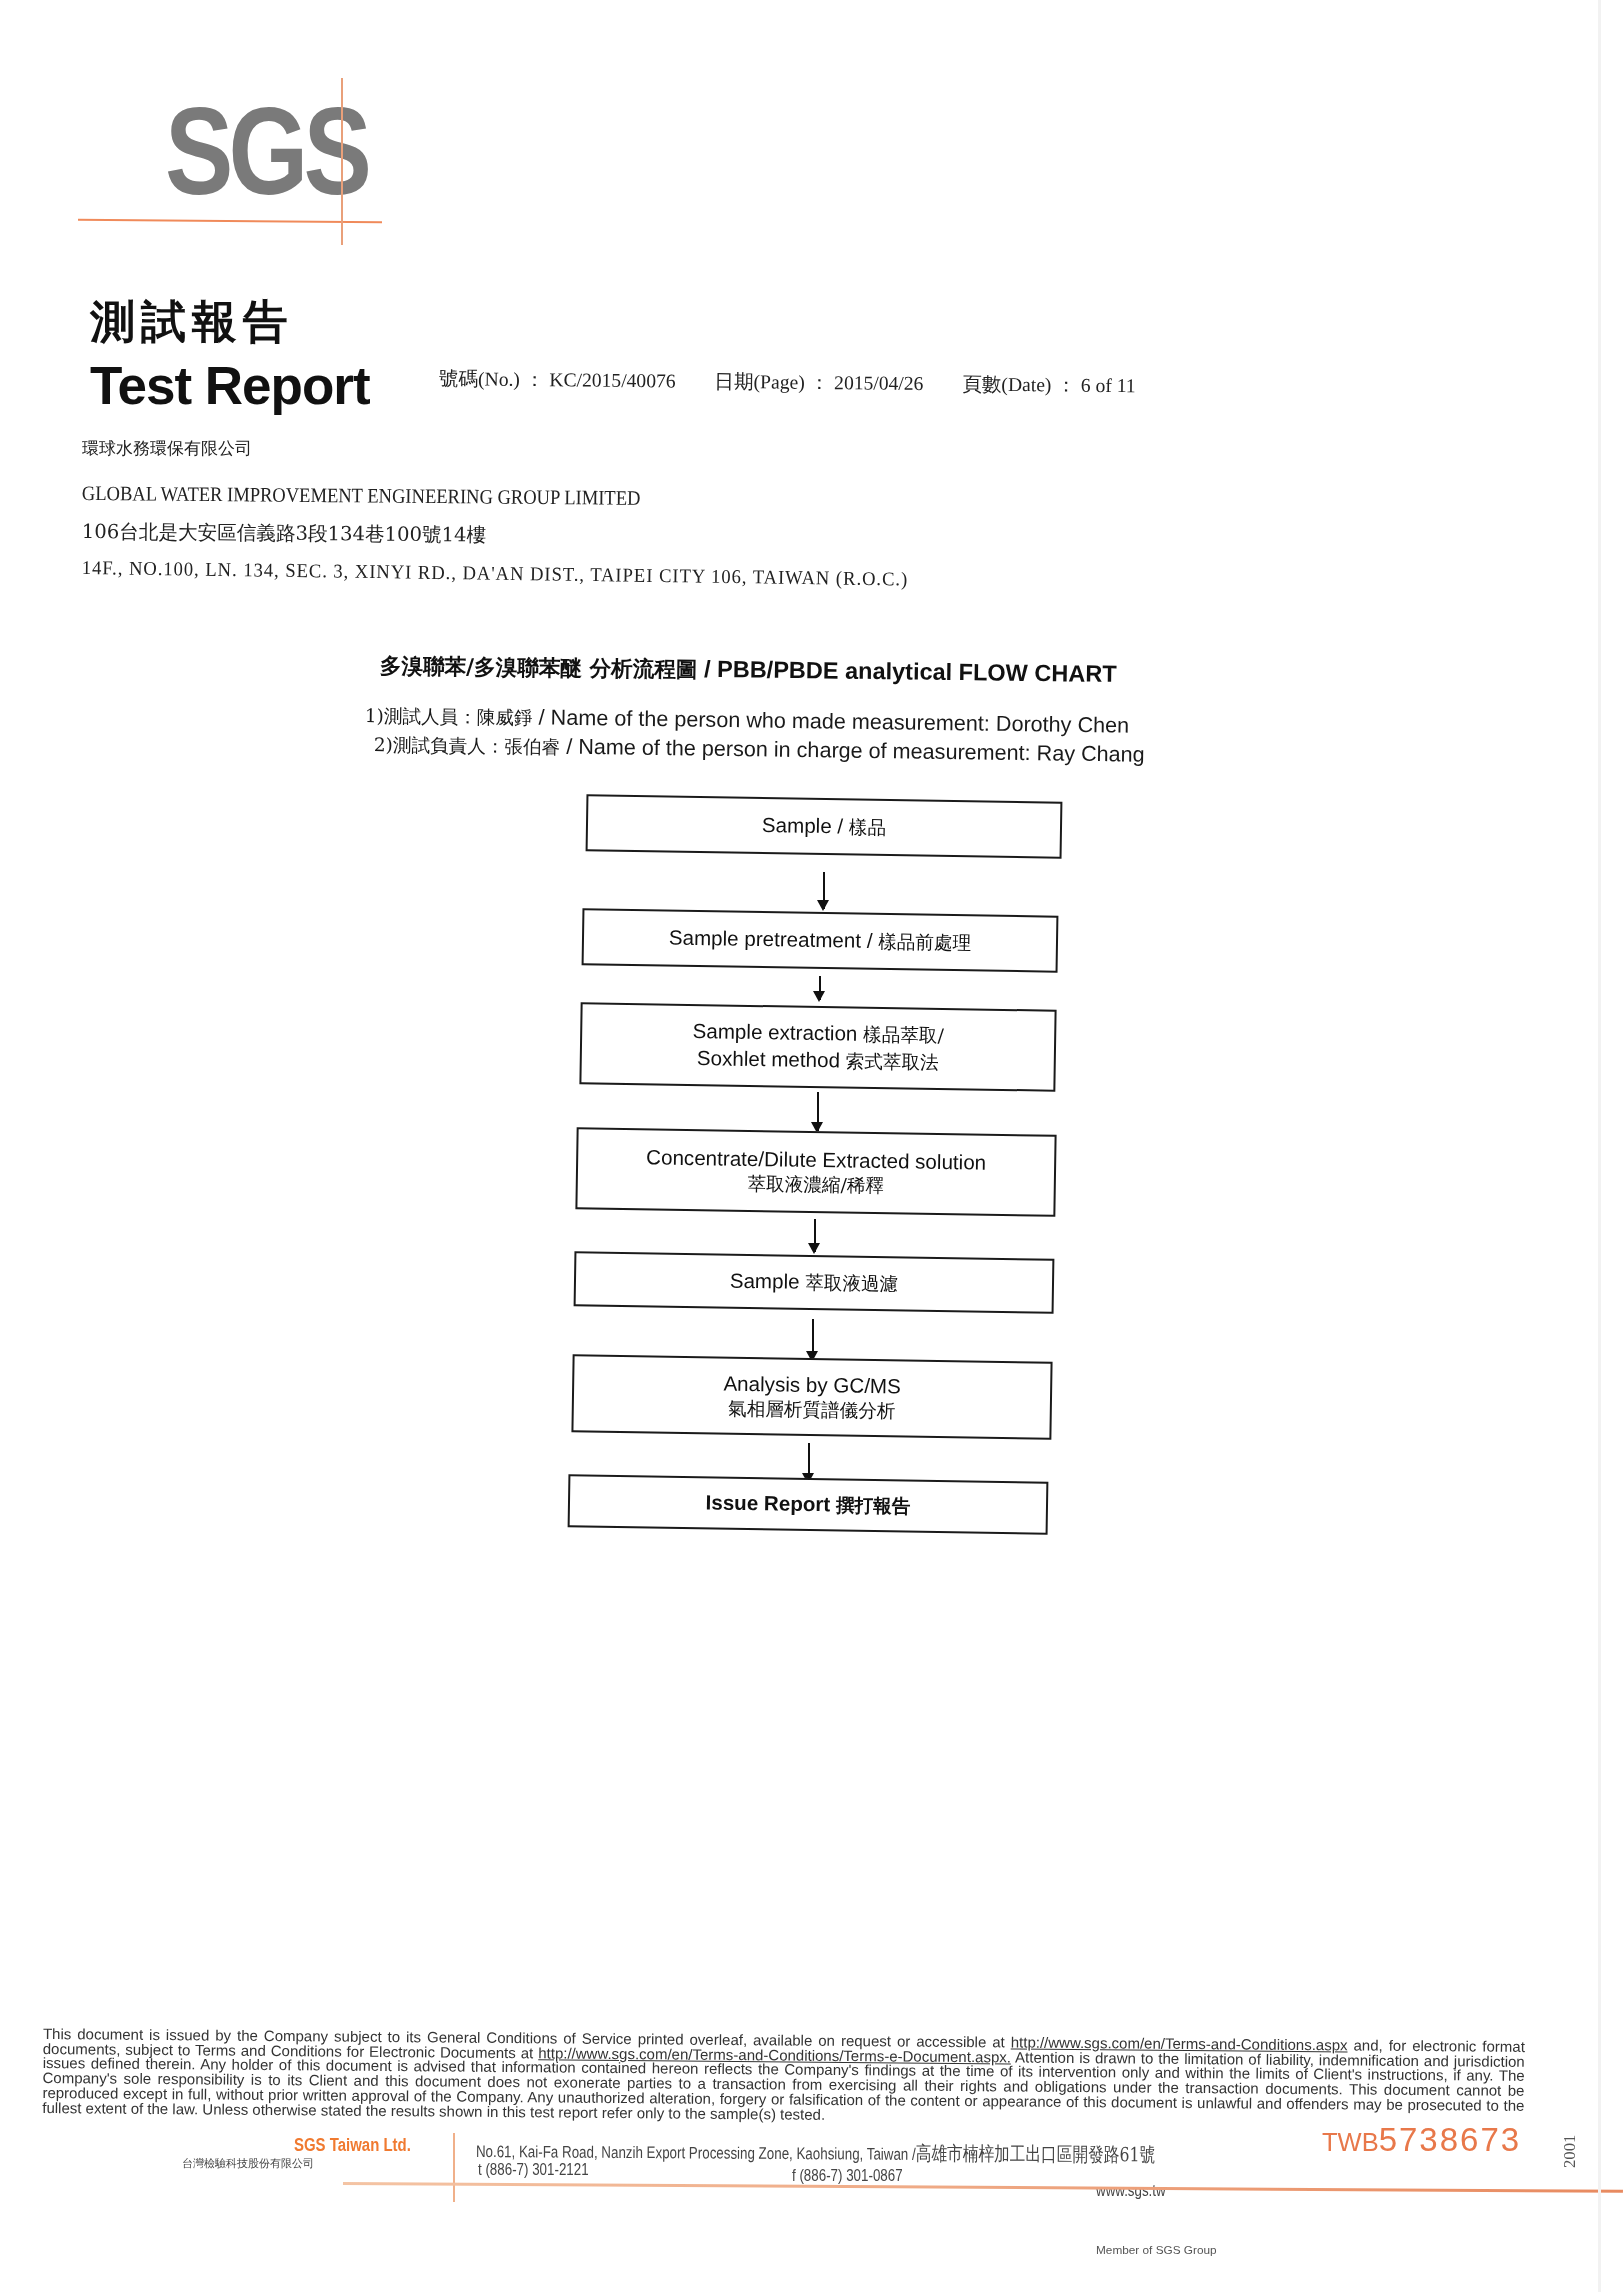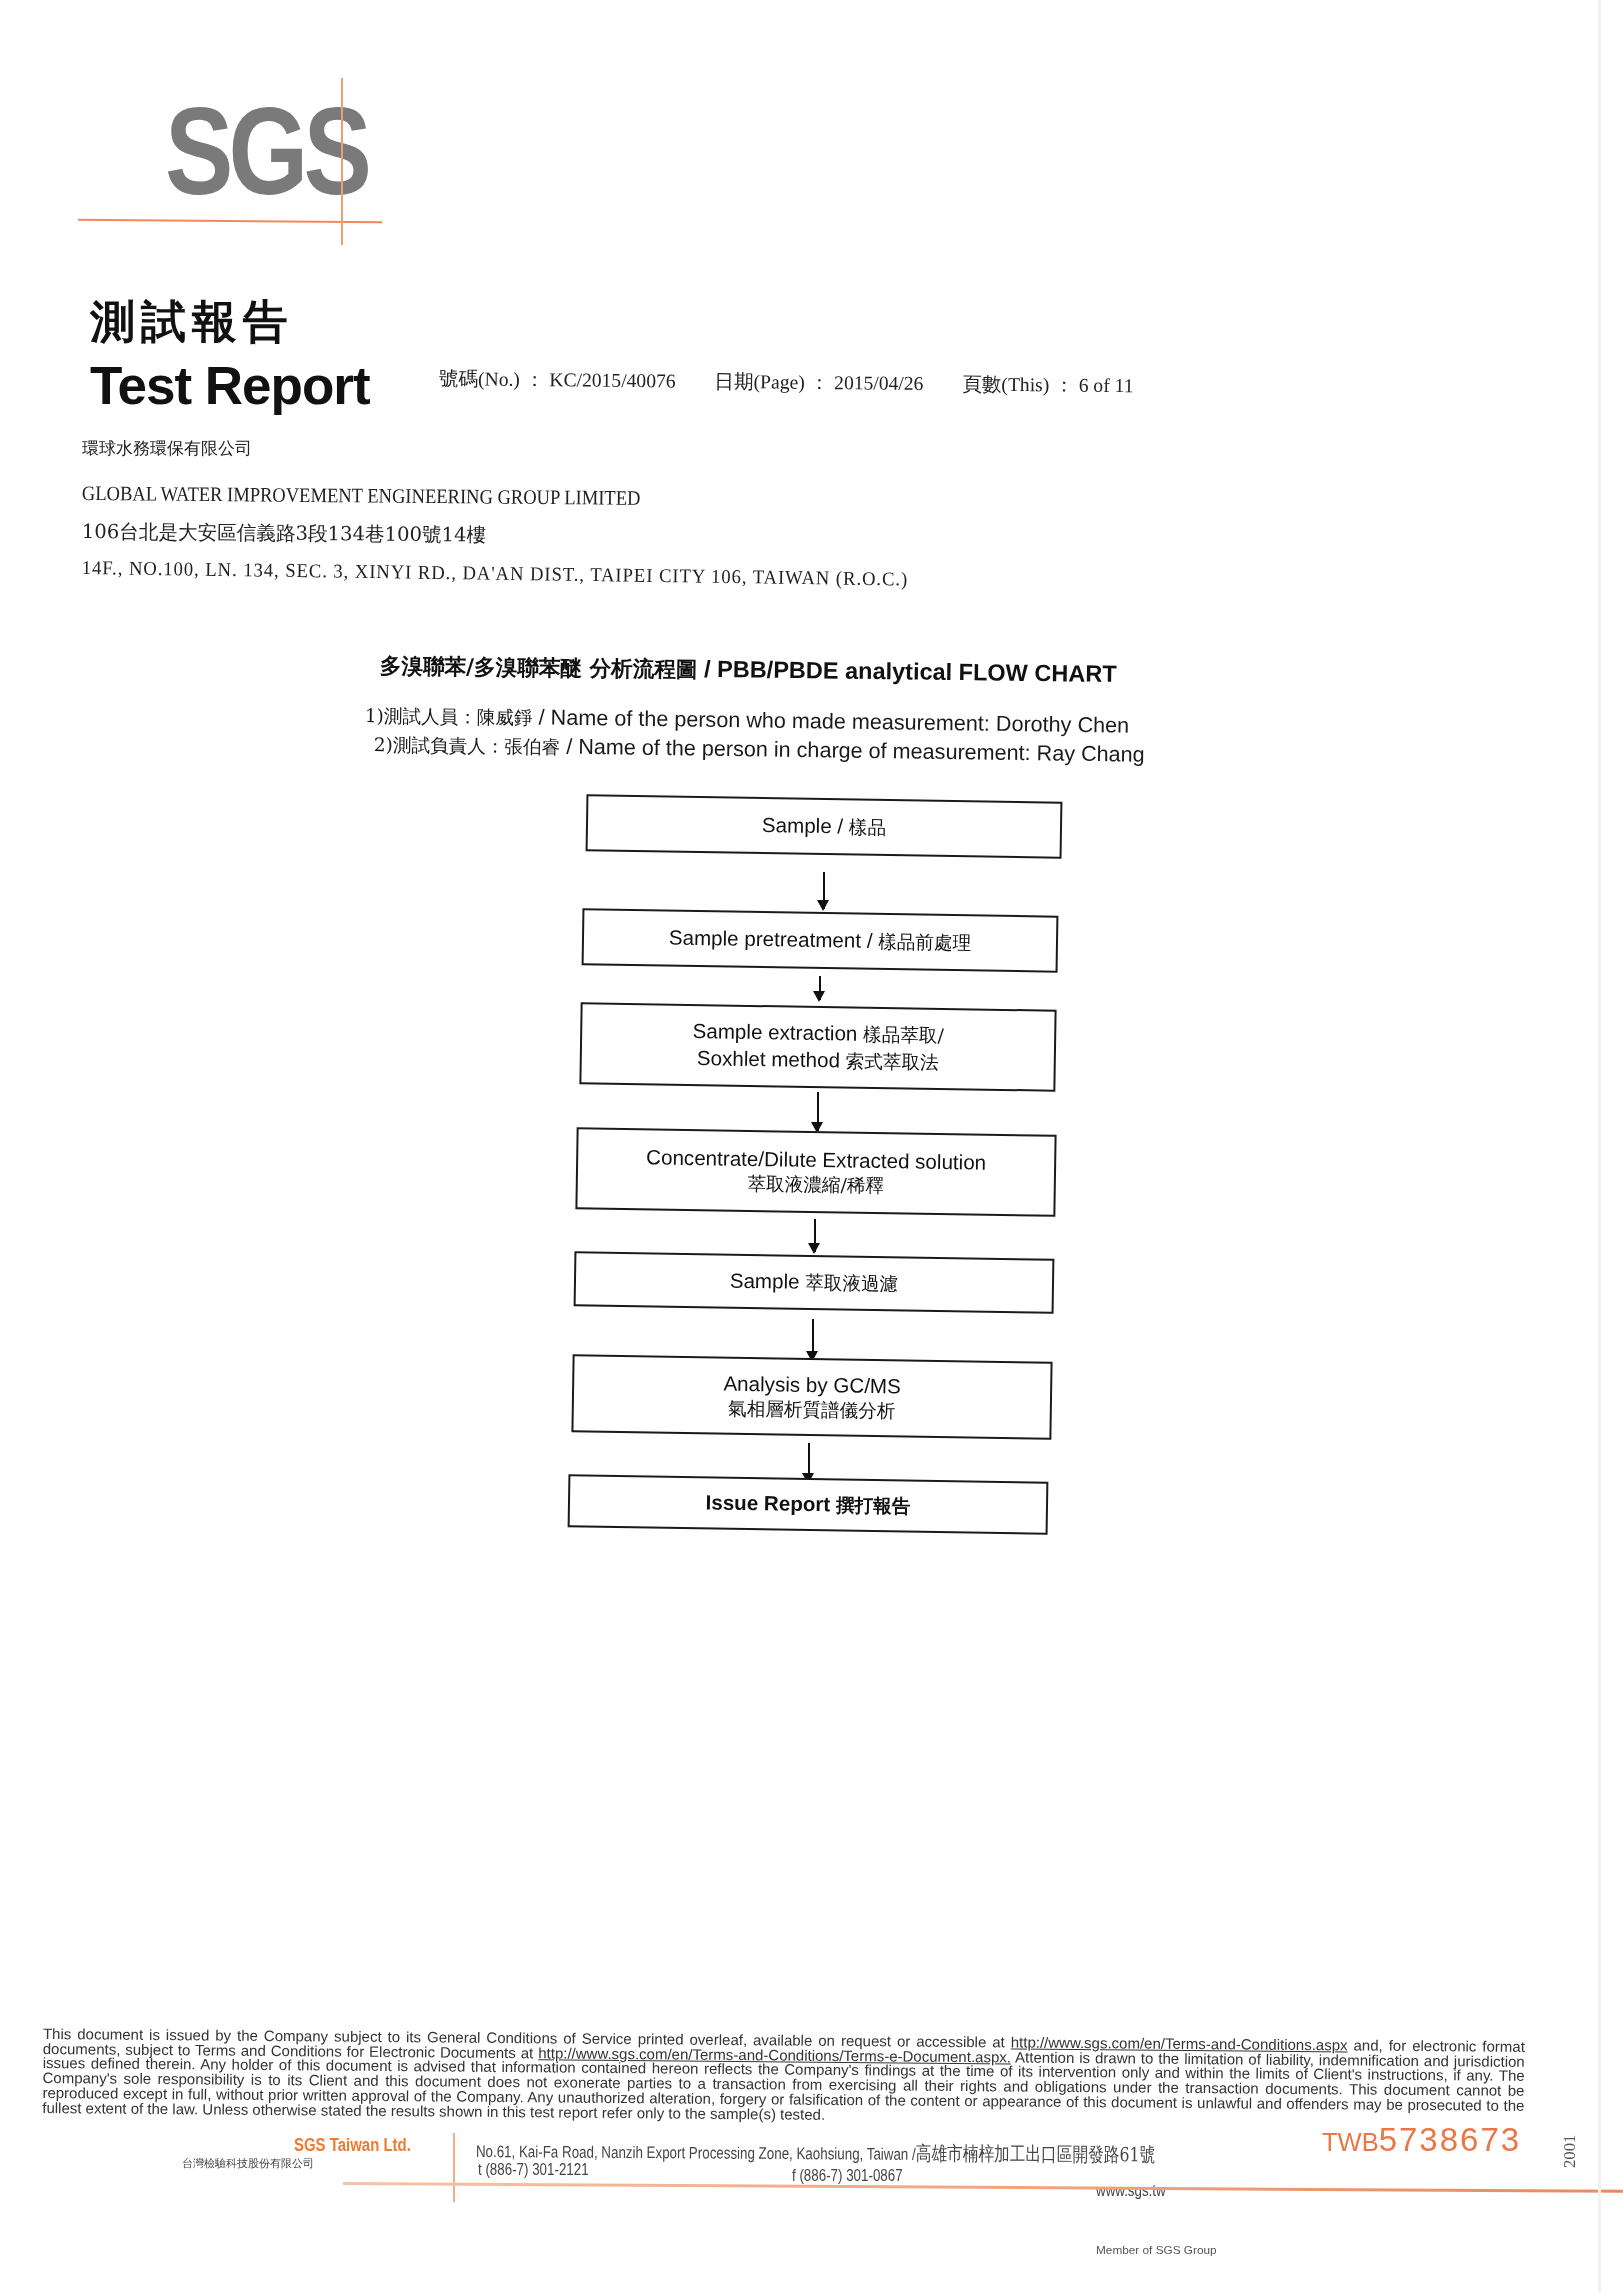--- a/index.html
+++ b/index.html
@@ -252,21 +252,21 @@
 
 <div class="abs meta-line">
   <span>號碼(No.)</span>
   <span>：</span>
   <span>KC/2015/40076</span>
   <span class="meta-gap"></span>
   <span>日期(Page)</span>
   <span>：</span>
   <span>2015/04/26</span>
   <span class="meta-gap"></span>
-  <span>頁數(This)</span>
+  <span>頁數(Date)</span>
   <span>：</span>
   <span>6 of 11</span>
 </div>
 
 <div class="abs company company-zh">環球水務環保有限公司</div>
 <div class="abs company company-en">GLOBAL WATER IMPROVEMENT ENGINEERING GROUP LIMITED</div>
 <div class="abs company company-addr-zh">106台北是大安區信義路3段134巷100號14樓</div>
 <div class="abs company company-addr-en">14F., NO.100, LN. 134, SEC. 3, XINYI RD., DA'AN DIST., TAIPEI CITY 106, TAIWAN (R.O.C.)</div>
 
 <div class="abs fc-title">

